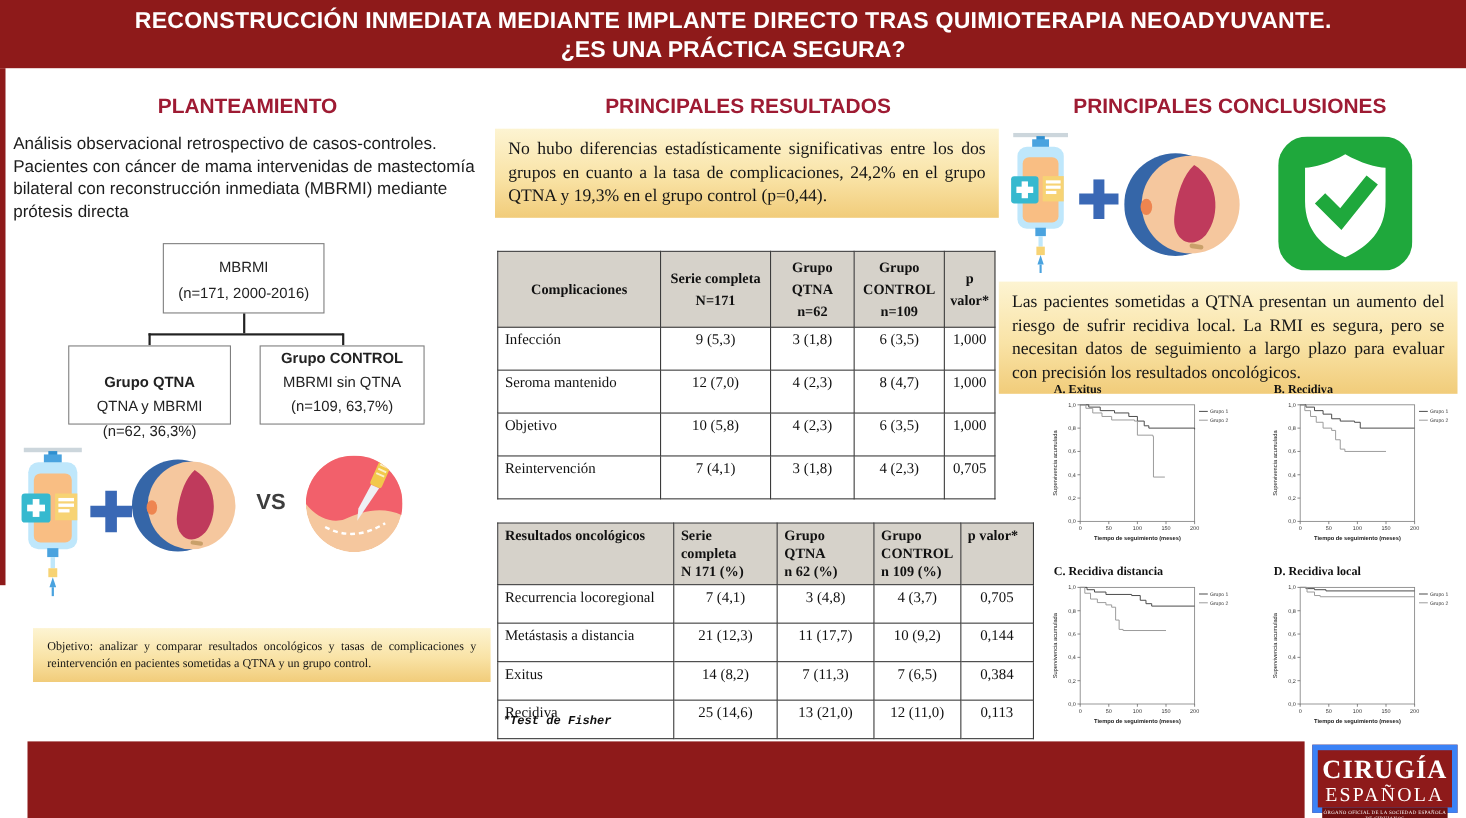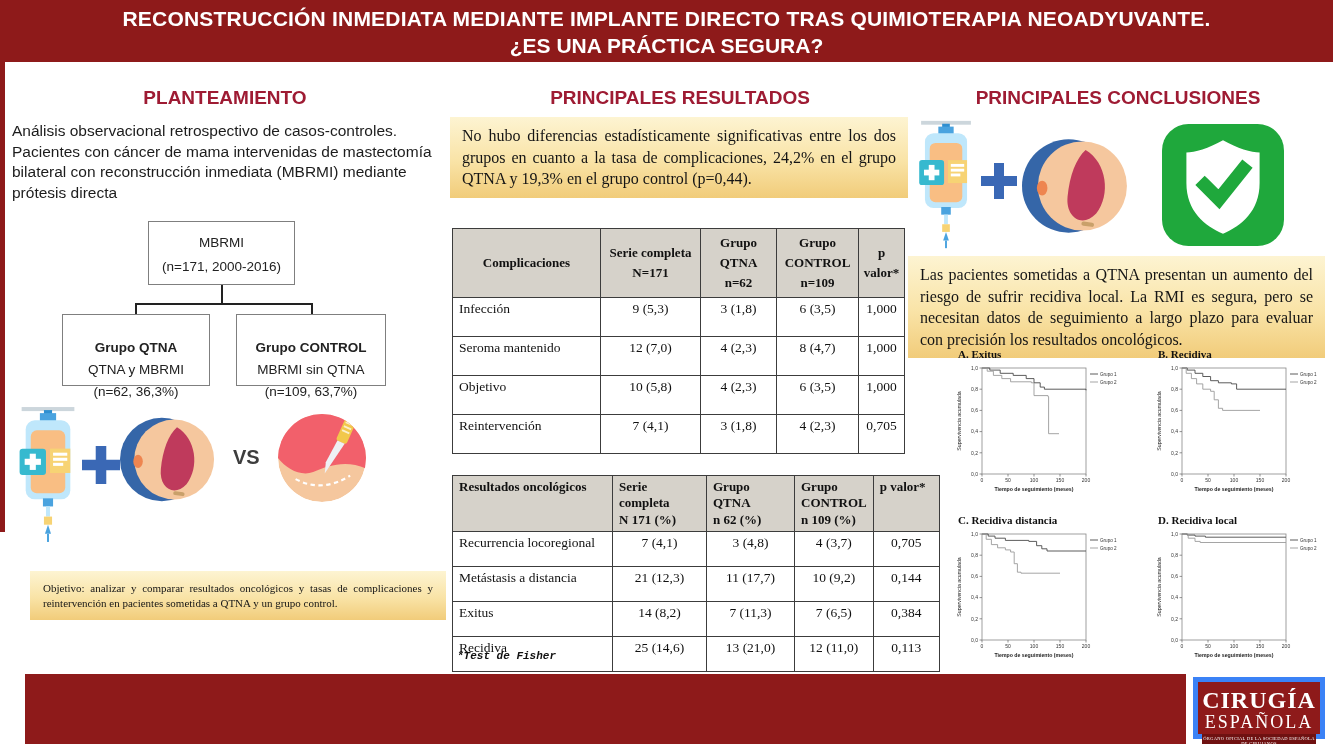--- a/index.html
+++ b/index.html
@@ -72,21 +72,21 @@
   </div>
   <div class="fc-vline" style="left:221px;top:285px;width:1.5px;height:18px;"></div>
   <div class="fc-hline" style="left:135px;top:303px;width:177px;height:1.5px;"></div>
   <div class="fc-vline" style="left:135px;top:303px;width:1.5px;height:11px;"></div>
   <div class="fc-vline" style="left:311px;top:303px;width:1.5px;height:11px;"></div>
   <div class="fc-box" style="left:62px;top:314px;width:148px;height:72px;padding-top:22px;line-height:1.62;">
     <div class="b">Grupo QTNA</div>
     <div>QTNA y MBRMI</div>
     <div>(n=62, 36,3%)</div>
   </div>
-  <div class="fc-box" style="left:236px;top:314px;width:150px;height:72px;padding-top:22px;line-height:1.62;">
+  <div class="fc-box" style="left:236px;top:314px;width:150px;height:72px;padding-top:0;line-height:1.62;">
     <div class="b">Grupo CONTROL</div>
     <div>MBRMI sin QTNA</div>
     <div>(n=109, 63,7%)</div>
   </div>
 
   <div class="icon" style="left:16px;top:404px;">
     <svg width="64" height="142" viewBox="0 0 60 140">
       <rect x="4" y="3" width="52" height="4" fill="#ccd6dc"></rect>
       <rect x="26" y="6" width="8" height="5" fill="#2f8fd0"></rect>
       <rect x="22" y="9" width="16" height="10" fill="#4aa3df"></rect>

